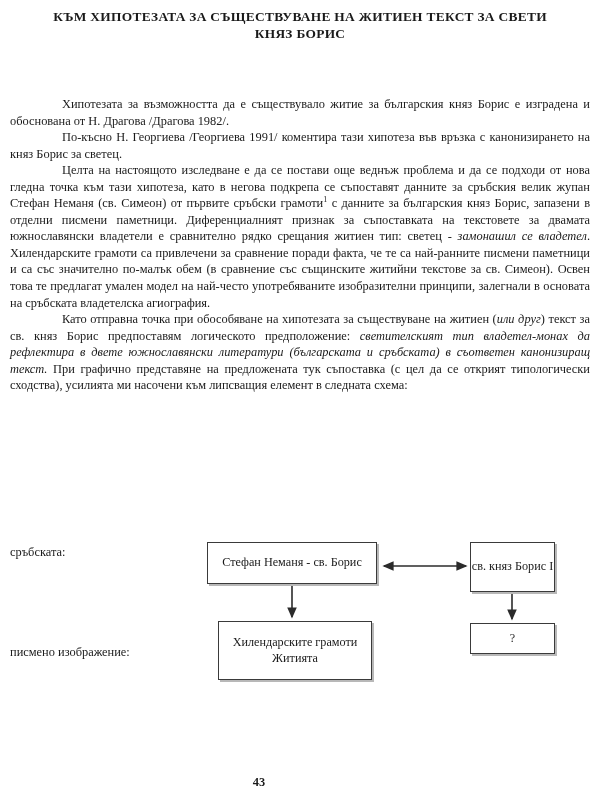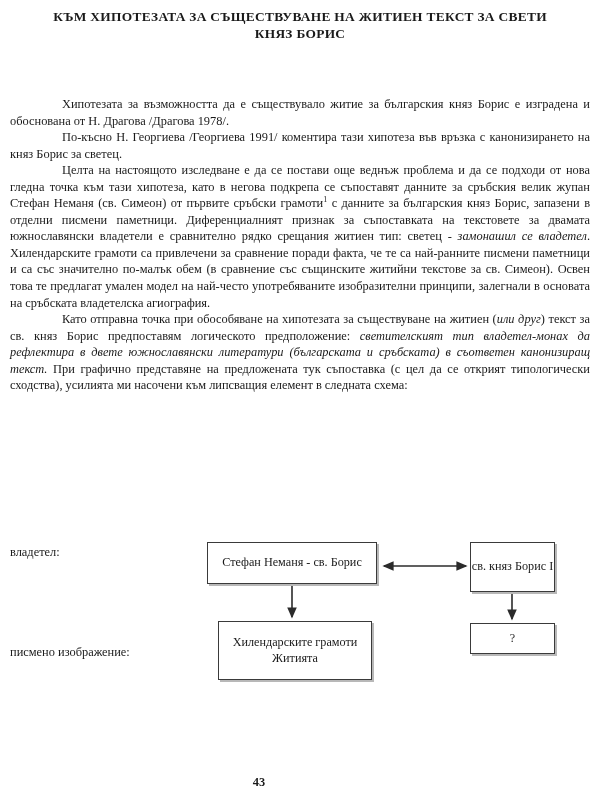--- a/index.html
+++ b/index.html
@@ -128,40 +128,40 @@
 <body>
 
 <div class="page">
 
   <div class="title">КЪМ ХИПОТЕЗАТА ЗА СЪЩЕСТВУВАНЕ НА ЖИТИЕН ТЕКСТ ЗА СВЕТИ КНЯЗ БОРИС</div>
 
 
   <div class="body-text">
 
     <p>
-      <span>Хипотезата за възможността да е съществувало житие за българския княз Борис е изградена и обоснована от Н. Драгова /Драгова 1978/.</span>
+      <span>Хипотезата за възможността да е съществувало житие за българския княз Борис е изградена и обоснована от Н. Драгова /Драгова 1982/.</span>
     </p>
 
     <p>
       <span>По-късно Н. Георгиева /Георгиева 1991/ коментира тази хипотеза във връзка с канонизирането на княз Борис за светец.</span>
     </p>
 
     <p>
       <span>Целта на настоящото изследване е да се постави още веднъж проблема и да се подходи от нова гледна точка към тази хипотеза, като в негова подкрепа се съпоставят данните за сръбския велик жупан Стефан Неманя (св. Симеон) от първите сръбски грамоти</span><sup>1</sup><span> с данните за българския княз Борис, запазени в отделни писмени паметници. Диференциалният признак за съпоставката на текстовете за двамата южнославянски владетели е сравнително рядко срещания житиен тип: светец - </span><span class="it">замонашил се владетел</span><span>. Хилендарските грамоти са привлечени за сравнение поради факта, че те са най-ранните писмени паметници и са със значително по-малък обем (в сравнение със същинските житийни текстове за св. Симеон). Освен това те предлагат умален модел на най-често употребяваните изобразителни принципи, залегнали в основата на сръбската владетелска агиография.</span>
     </p>
 
     <p>
       <span>Като отправна точка при обособяване на хипотезата за съществуване на житиен (</span><span class="it">или друг</span><span>) текст за св. княз Борис предпоставям </span><span class="bd">логическото предположение:</span><span class="it"> светителският тип владетел-монах да рефлектира в двете южнославянски литератури (българската и сръбската) в съответен канонизиращ текст.</span><span> При графично представяне на предложената тук съпоставка (с цел да се открият типологически сходства), усилията ми насочени към липсващия елемент в следната схема:</span>
     </p>
 
   </div>
 
   <div class="diagram"></div>
 
-  <div class="row-label label-ruler">владетел:</div>
+  <div class="row-label label-ruler">сръбската:</div>
 
   <div class="row-label label-written">писмено изображение:</div>
 
   <svg class="arrow-svg" viewBox="0 0 600 800">
     <defs>
       <marker id="arrowEnd" markerWidth="7" markerHeight="7" refX="6" refY="3" orient="auto">
         <path d="M0,0 L7,3 L0,6 z" fill="#2b2b2b"></path>
       </marker>
       <marker id="arrowStart" markerWidth="7" markerHeight="7" refX="1" refY="3" orient="auto">
         <path d="M7,0 L0,3 L7,6 z" fill="#2b2b2b"></path>

